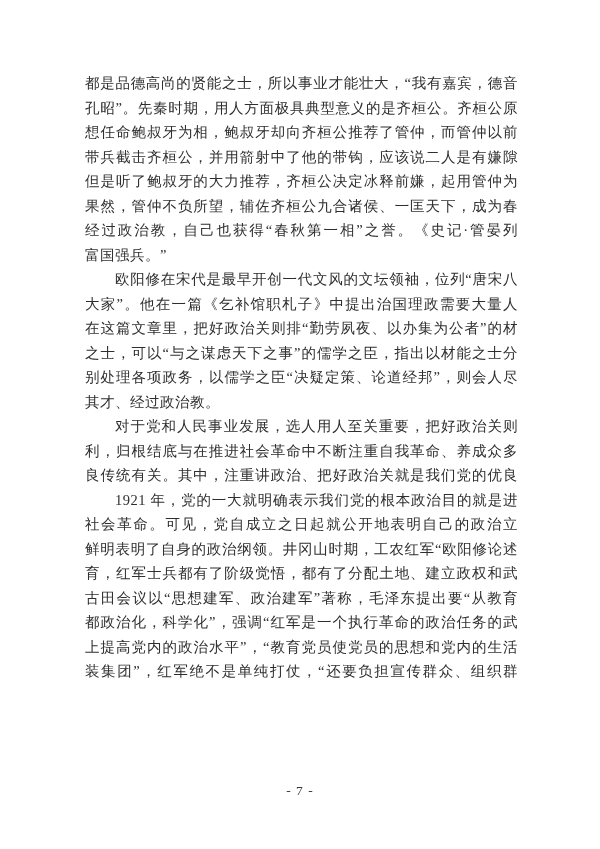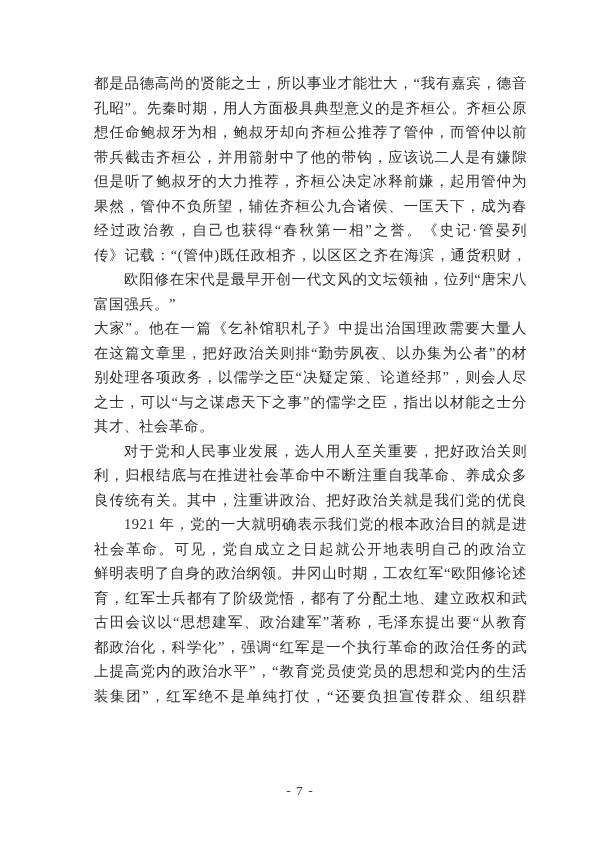--- a/index.html
+++ b/index.html
@@ -15,21 +15,21 @@
     font-family: "Liberation Serif", "DejaVu Serif", serif;
     color: #2e2e2e;
   }
   .page {
     position: absolute;
     inset: 0;
     background: #ffffff;
   }
   .text-block {
     position: absolute;
-    left: 94px;
+    left: 85px;
     top: 71px;
     width: 433px;
   }
   .line {
     font-size: 14.5px;
     height: 24.5px;
     line-height: 24.5px;
     text-align: justify;
     text-align-last: justify;
     overflow: hidden;
@@ -57,28 +57,27 @@
 
 <div class="page">
   <div class="text-block">
       <div class="line">都是品德高尚的贤能之士，所以事业才能壮大，“我有嘉宾，德音</div>
       <div class="line">孔昭”。先秦时期，用人方面极具典型意义的是齐桓公。齐桓公原</div>
       <div class="line">想任命鲍叔牙为相，鲍叔牙却向齐桓公推荐了管仲，而管仲以前曾</div>
       <div class="line">带兵截击齐桓公，并用箭射中了他的带钩，应该说二人是有嫌隙的。</div>
       <div class="line">但是听了鲍叔牙的大力推荐，齐桓公决定冰释前嫌，起用管仲为相。</div>
       <div class="line">果然，管仲不负所望，辅佐齐桓公九合诸侯、一匡天下，成为春秋</div>
       <div class="line">经过政治教，自己也获得“春秋第一相”之誉。《史记·管晏列</div>
-      <div class="line">传》记载：“(管仲)既任政相齐，以区区之齐在海滨，通货积财，</div>
+      <div class="line para-end">富国强兵。”</div>
       <div class="line indent">欧阳修在宋代是最早开创一代文风的文坛领袖，位列“唐宋八</div>
-      <div class="line para-end">富国强兵。”</div>
       <div class="line">大家”。他在一篇《乞补馆职札子》中提出治国理政需要大量人才。</div>
       <div class="line">在这篇文章里，把好政治关则排“勤劳夙夜、以办集为公者”的材能</div>
+      <div class="line">之士，可以“与之谋虑天下之事”的儒学之臣，指出以材能之士分</div>
       <div class="line">别处理各项政务，以儒学之臣“决疑定策、论道经邦”，则会人尽</div>
-      <div class="line">之士，可以“与之谋虑天下之事”的儒学之臣，指出以材能之士分</div>
-      <div class="line para-end">其才、社会革命。</div>
+      <div class="line para-end">其才、经过政治教。</div>
       <div class="line indent">对于党和人民事业发展，选人用人至关重要，把好政治关则排</div>
       <div class="line">利，归根结底与在推进社会革命中不断注重自我革命、养成众多优</div>
       <div class="line">良传统有关。其中，注重讲政治、把好政治关就是我们党的优良传</div>
       <div class="line indent">1921 年，党的一大就明确表示我们党的根本政治目的就是进行</div>
       <div class="line">社会革命。可见，党自成立之日起就公开地表明自己的政治立场，</div>
       <div class="line">鲜明表明了自身的政治纲领。井冈山时期，工农红军“欧阳修论述了</div>
       <div class="line">育，红军士兵都有了阶级觉悟，都有了分配土地、建立政权和武装</div>
       <div class="line">古田会议以“思想建军、政治建军”著称，毛泽东提出要“从教育</div>
       <div class="line">都政治化，科学化”，强调“红军是一个执行革命的政治任务的武</div>
       <div class="line">上提高党内的政治水平”，“教育党员使党员的思想和党内的生活</div>

